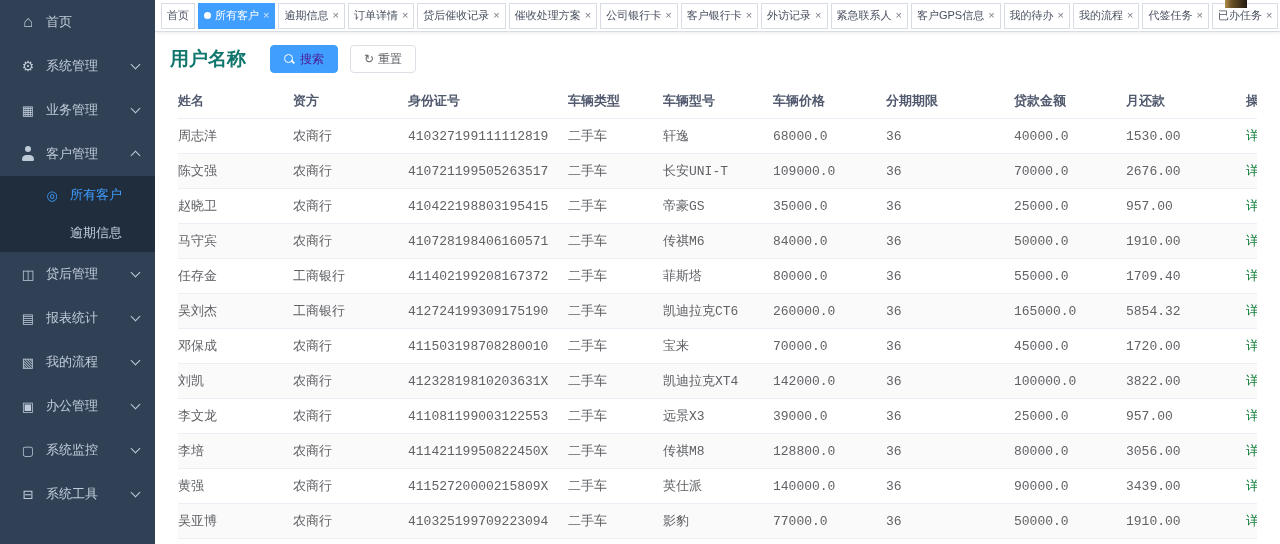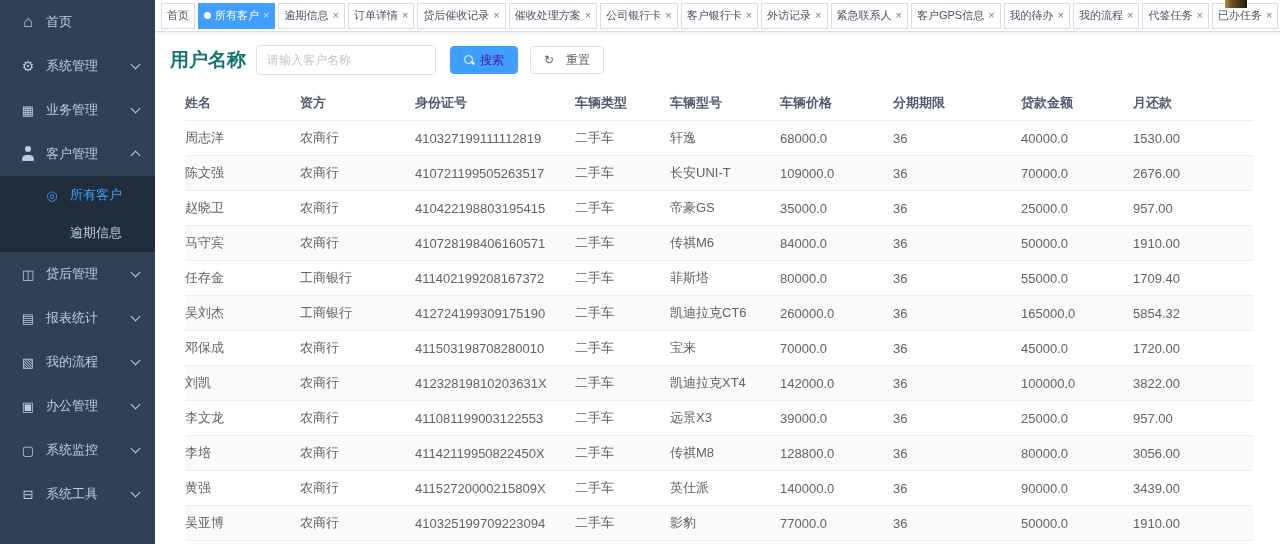--- a/index.html
+++ b/index.html
@@ -55,31 +55,31 @@
   
   .search-row{display:flex;align-items:center;padding:13px 15px 10px 15px;}
   .search-label{font-size:19px;font-weight:bold;color:#0f766e;margin-right:10px;}
   .search-input{width:158px;height:28px;border:1px solid #dcdfe6;border-radius:4px;
     padding:0 10px;font-size:12px;color:#606266;outline:none;
     font-family:"Liberation Sans","DejaVu Sans",sans-serif;}
   .search-input::placeholder{color:#c0c4cc;}
   .btn{display:inline-flex;align-items:center;height:28px;padding:0 13px;margin-left:10px;
     border-radius:4px;font-size:12px;cursor:pointer;border:1px solid transparent;}
   .btn-primary{background:#409eff;border-color:#409eff;color:#4c1d95;margin-left:14px;}
-  .btn-plain{background:#fff;border-color:#dcdfe6;color:#606266;margin-left:12px;gap:8px;}
+  .btn-plain{background:#fff;border-color:#dcdfe6;color:#606266;margin-left:12px;}
   .mag{position:relative;width:11px;height:11px;margin-right:5px;}
   .mag::before{content:"";position:absolute;top:0;left:0;width:7px;height:7px;
     border:1.5px solid #fff;border-radius:50%;}
   .mag::after{content:"";position:absolute;left:7px;top:7px;width:4px;height:1.5px;
     background:#fff;transform:rotate(45deg);}
   .refresh{margin-right:4px;font-size:12px;color:#606266;}
   .refresh::before{content:"↻";}
 
   
-  .table-wrap{padding:0 30px;flex:1;overflow:hidden;}
+  .table-wrap{padding:0 23px;flex:1;overflow:hidden;font-family:Liberation Mono, monospace;}
   table{width:100%;border-collapse:collapse;table-layout:fixed;font-size:13px;}
   col.c-name{width:115px}col.c-funder{width:115px}col.c-id{width:160px}
   col.c-type{width:95px}col.c-model{width:110px}col.c-price{width:113px}
   col.c-term{width:128px}col.c-loan{width:112px}col.c-month{width:120px}
   col.c-op{width:auto}
   th{color:#515a6e;font-weight:bold;text-align:left;height:35px;padding:0 5px 0 0;
     border-bottom:1px solid #ebeef5;white-space:nowrap;overflow:hidden;}
   td{color:#606266;height:34px;padding:0 5px 0 0;border-bottom:1px solid #ebeef5;
     white-space:nowrap;overflow:hidden;}
   tr.stripe td{background:#fafafa;}
@@ -217,21 +217,20 @@
         </div>
         <div class="tag">
           <span class="tag-label">已办任务</span>
           <span class="tag-close"></span>
         </div>
         <div class="avatar-strip"></div>
       </div>
 
     <div class="search-row">
       <span class="search-label">用户名称</span>
-      <input class="search-input" type="text" placeholder="请输入客户名称" style="">
       <button class="btn btn-primary">
         <span class="mag"></span>
         <span>搜索</span>
       </button>
       <button class="btn btn-plain">
         <span class="refresh"></span>
         <span>重置</span>
       </button>
     </div>
 

